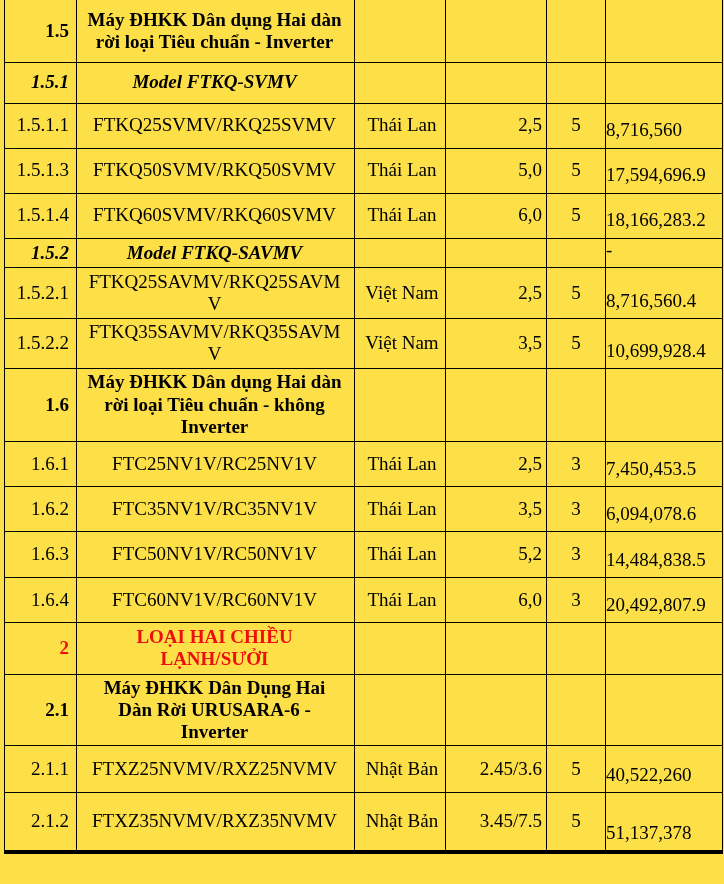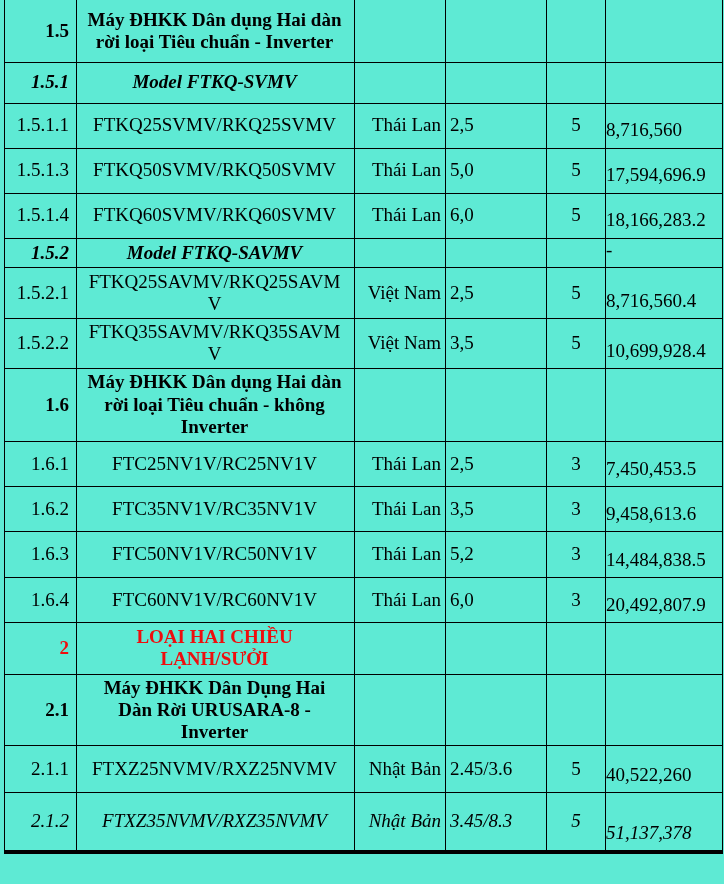--- a/index.html
+++ b/index.html
@@ -1,19 +1,19 @@
 <!DOCTYPE html>
 <html><head>
 <meta charset="utf-8">
 <style>
   html, body { margin: 0; padding: 0; background: #ffffff; }
   .page {
     width: 724px;
     height: 884px;
-    background: #5eead4;
+    background: #fde047;
     overflow: hidden;
     font-family: "Liberation Serif", "DejaVu Serif", serif;
     color: #000000;
   }
   table.price-table {
     border-collapse: collapse;
     table-layout: fixed;
     width: 718px;
     margin-left: 4px;
   }
@@ -25,22 +25,22 @@
     padding: 2px 4px;
     word-spacing: normal;
   }
   
   tr:first-child td { border-top: none; }
   
   tr:last-child td { border-bottom: 4px solid #000000; }
 
   td.c-no       { text-align: right; padding-right: 7px; }
   td.c-model    { text-align: center; padding: 2px 10px 2px 8px; }
-  td.c-origin   { text-align: right; padding-left: 8px; }
-  td.c-capacity { text-align: left; }
+  td.c-origin   { text-align: center; padding-left: 8px; }
+  td.c-capacity { text-align: right; }
   td.c-warranty { text-align: center; }
   td.c-price    { text-align: left; vertical-align: bottom; padding: 0 10px 6px 0; }
 
   tr.section td { font-weight: bold; }
   tr.section-red td { font-weight: bold; }
   tr.group td { font-weight: bold; font-style: italic; }
   tr.group td.c-price { font-weight: normal; font-style: normal; }
   tr.item td.c-model { word-break: break-all; }
 </style>
 </head>
@@ -136,21 +136,21 @@
     <td class="c-capacity">2,5</td>
     <td class="c-warranty">3</td>
     <td class="c-price">7,450,453.5</td>
   </tr>
         <tr class="item" style="height: 45px;">
     <td class="c-no">1.6.2</td>
     <td class="c-model">FTC35NV1V/RC35NV1V</td>
     <td class="c-origin">Thái Lan</td>
     <td class="c-capacity">3,5</td>
     <td class="c-warranty">3</td>
-    <td class="c-price">9,458,613.6</td>
+    <td class="c-price">6,094,078.6</td>
   </tr>
         <tr class="item" style="height: 46px;">
     <td class="c-no">1.6.3</td>
     <td class="c-model">FTC50NV1V/RC50NV1V</td>
     <td class="c-origin">Thái Lan</td>
     <td class="c-capacity">5,2</td>
     <td class="c-warranty">3</td>
     <td class="c-price">14,484,838.5</td>
   </tr>
         <tr class="item" style="height: 45px;">
@@ -164,37 +164,37 @@
         <tr class="section-red" style="height: 52px; color: rgb(238, 14, 14);">
     <td class="c-no">2</td>
     <td class="c-model">LOẠI HAI CHIỀU LẠNH/SƯỞI</td>
     <td class="c-origin"></td>
     <td class="c-capacity"></td>
     <td class="c-warranty"></td>
     <td class="c-price"></td>
   </tr>
         <tr class="section" style="height: 55px;">
     <td class="c-no">2.1</td>
-    <td class="c-model">Máy ĐHKK Dân Dụng Hai Dàn Rời URUSARA-8 - Inverter</td>
+    <td class="c-model">Máy ĐHKK Dân Dụng Hai Dàn Rời URUSARA-6 - Inverter</td>
     <td class="c-origin"></td>
     <td class="c-capacity"></td>
     <td class="c-warranty"></td>
     <td class="c-price"></td>
   </tr>
         <tr class="item" style="height: 47px;">
     <td class="c-no">2.1.1</td>
     <td class="c-model">FTXZ25NVMV/RXZ25NVMV</td>
     <td class="c-origin">Nhật Bản</td>
     <td class="c-capacity">2.45/3.6</td>
     <td class="c-warranty">5</td>
     <td class="c-price">40,522,260</td>
   </tr>
-        <tr class="item" style="height: 60px; font-style: italic;">
+        <tr class="item" style="height: 60px;">
     <td class="c-no">2.1.2</td>
     <td class="c-model">FTXZ35NVMV/RXZ35NVMV</td>
     <td class="c-origin">Nhật Bản</td>
-    <td class="c-capacity">3.45/8.3</td>
+    <td class="c-capacity">3.45/7.5</td>
     <td class="c-warranty">5</td>
     <td class="c-price">51,137,378</td>
   </tr>
       </tbody>
   </table>
 </div>
 
 </body></html>

